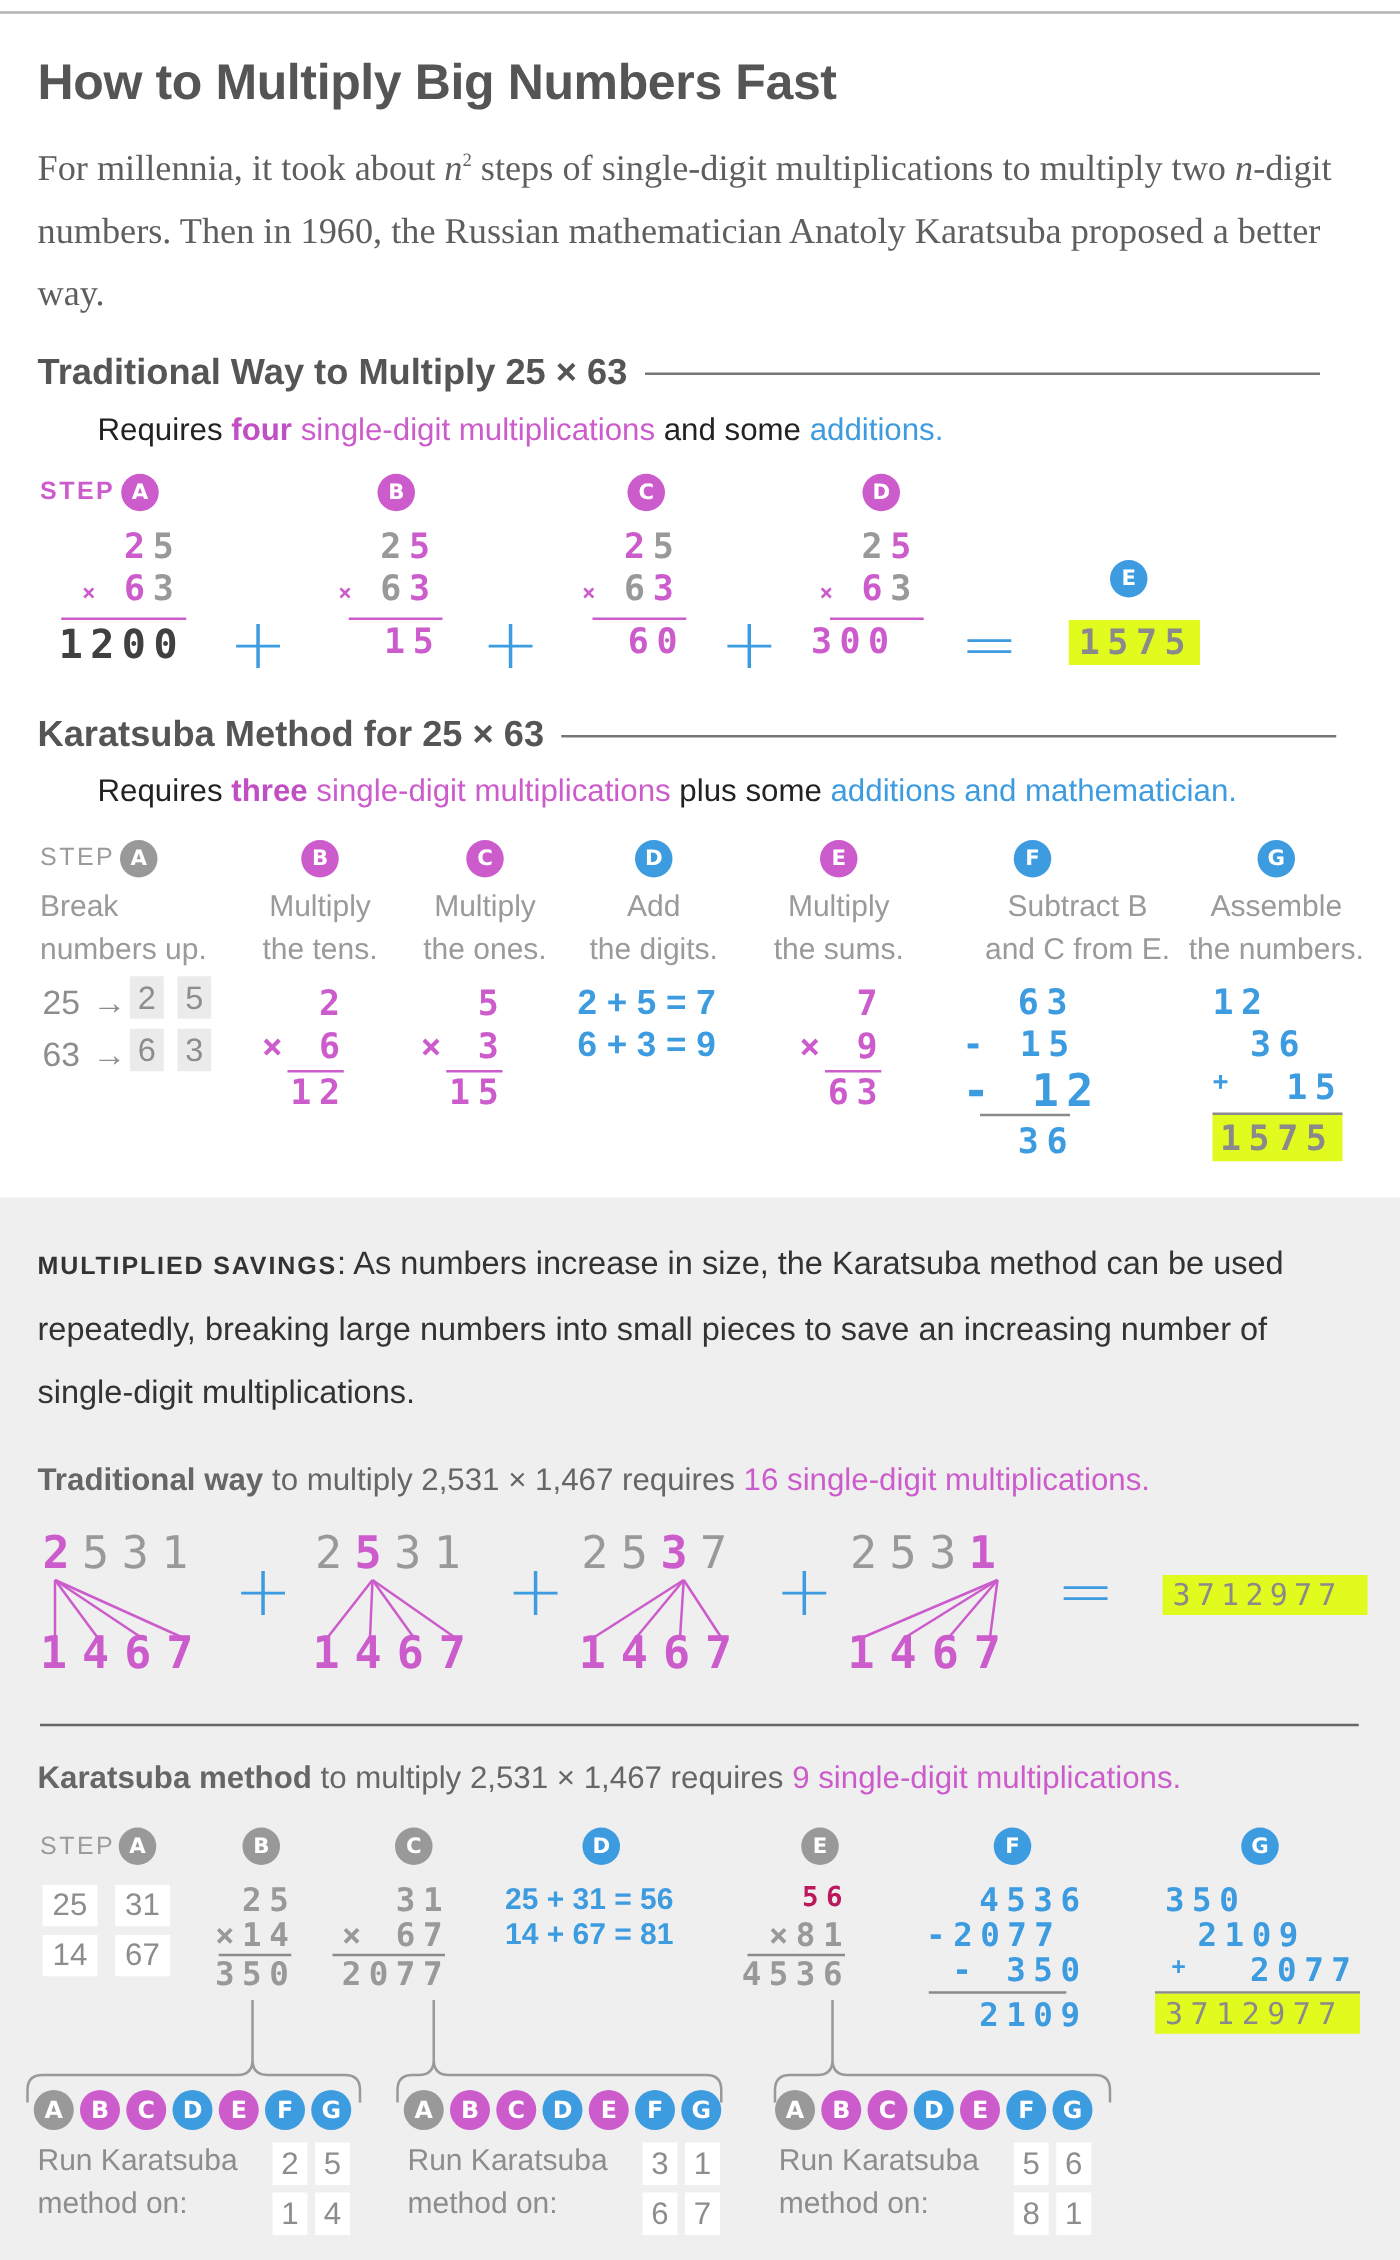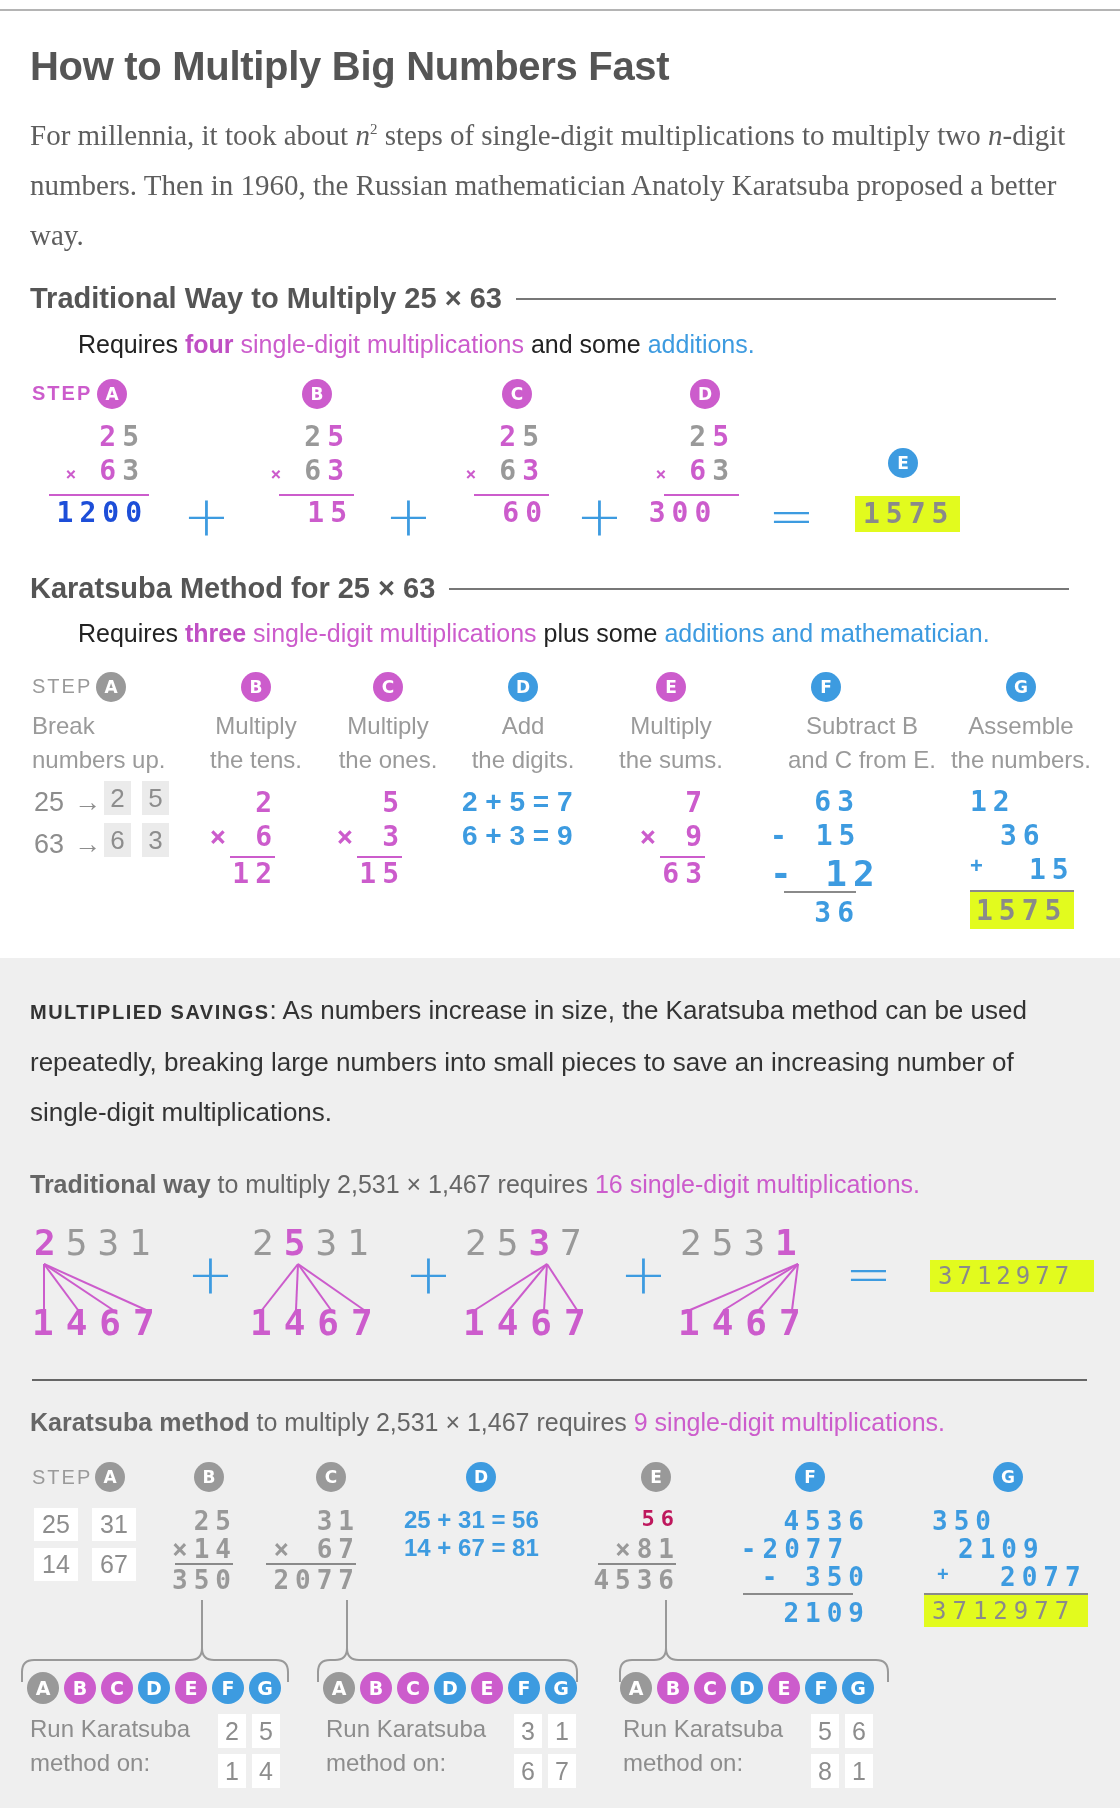--- a/index.html
+++ b/index.html
@@ -48,21 +48,21 @@
   <span>Traditional Way to Multiply 25 × 63</span>
   <span class="rule" style="width:540px"></span>
 </div>
 <div class="req" style="top:330px"><span>Requires </span><span class="pinkb">four</span><span class="pink"> single-digit multiplications</span><span> and some </span><span class="blue">additions.</span></div>
 <div class="steplbl pink" style="left:32px;top:382px">STEP</div>
 <div id="trad-cols">
     <div class="badge b-pink" style="left:97px;top:379px;width:30px;height:30px;font-size:17px">A</div>
     <div class="num mono" style="left:40px;top:420px;width:105px;font-size:28px"><span style="color:#cc5ccc">2</span><span style="color:#999">5</span></div>
     <div class="num mono" style="left:40px;top:454px;width:105px;font-size:28px"><span style="color:#cc5ccc;font-size:18px">× </span><span style="color:#cc5ccc">6</span><span style="color:#999">3</span></div>
     <div class="gline" style="left:49px;top:494px;width:100px;background:#cc5ccc"></div>
-    <div class="num mono" style="left:38px;top:496px;width:110px;color:#1d4ed8;font-size:28px;text-align:right">1200</div>
+    <div class="num mono" style="left:38px;top:496px;width:110px;color:#404040;font-size:32px;text-align:right">1200</div>
     <div class="badge b-pink" style="left:302px;top:379px;width:30px;height:30px;font-size:17px">B</div>
     <div class="num mono" style="left:245px;top:420px;width:105px;font-size:28px"><span style="color:#999">2</span><span style="color:#cc5ccc">5</span></div>
     <div class="num mono" style="left:245px;top:454px;width:105px;font-size:28px"><span style="color:#cc5ccc;font-size:18px">× </span><span style="color:#999">6</span><span style="color:#cc5ccc">3</span></div>
     <div class="gline" style="left:279px;top:494px;width:75px;background:#cc5ccc"></div>
     <div class="num mono" style="left:243px;top:496px;width:110px;color:#cc5ccc;font-size:28px;text-align:right">15</div>
     <div class="badge b-pink" style="left:502px;top:379px;width:30px;height:30px;font-size:17px">C</div>
     <div class="num mono" style="left:440px;top:420px;width:105px;font-size:28px"><span style="color:#cc5ccc">2</span><span style="color:#999">5</span></div>
     <div class="num mono" style="left:440px;top:454px;width:105px;font-size:28px"><span style="color:#cc5ccc;font-size:18px">× </span><span style="color:#999">6</span><span style="color:#cc5ccc">3</span></div>
     <div class="gline" style="left:474px;top:494px;width:75px;background:#cc5ccc"></div>
     <div class="num mono" style="left:438px;top:496px;width:110px;color:#cc5ccc;font-size:28px;text-align:right">60</div>

